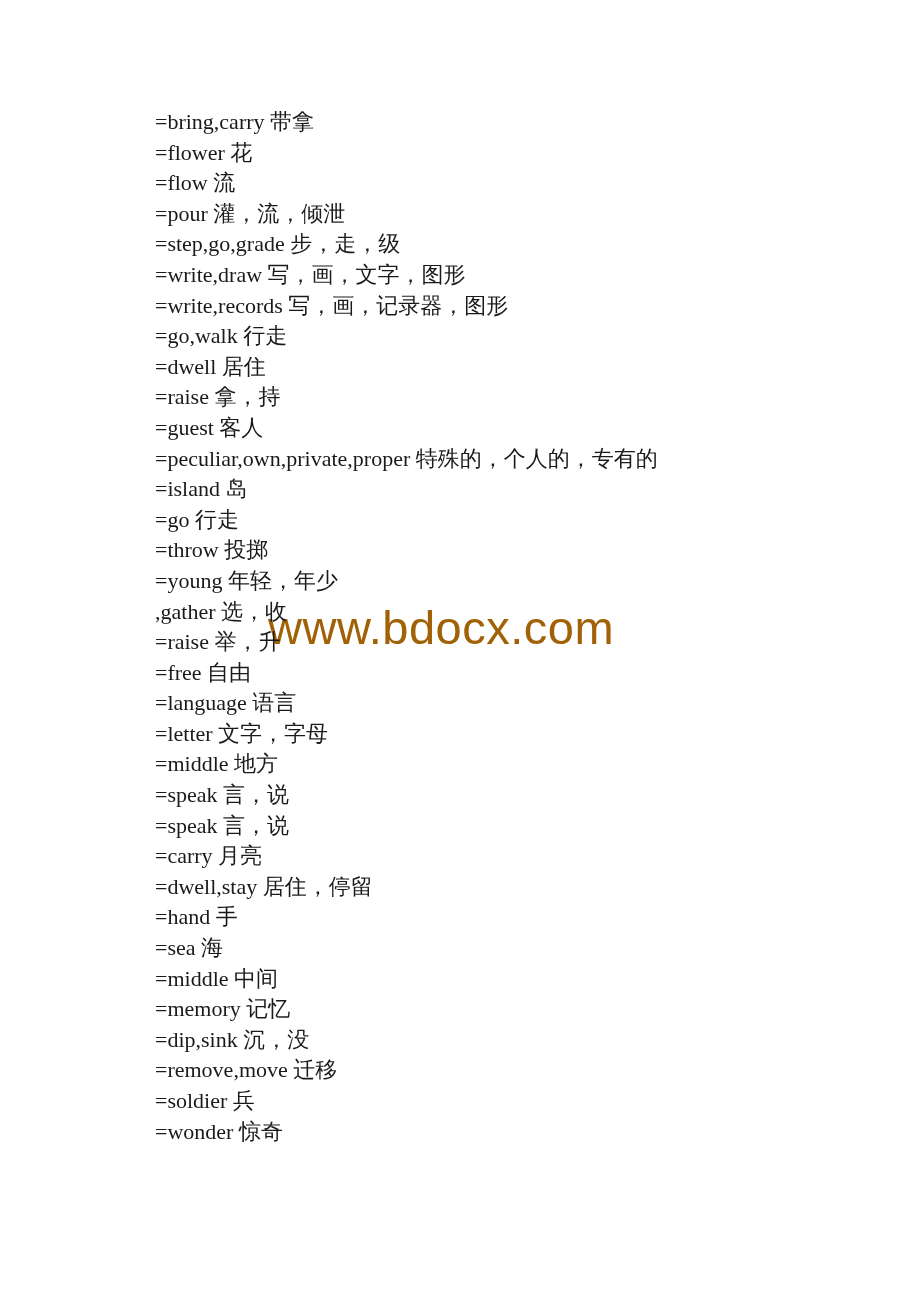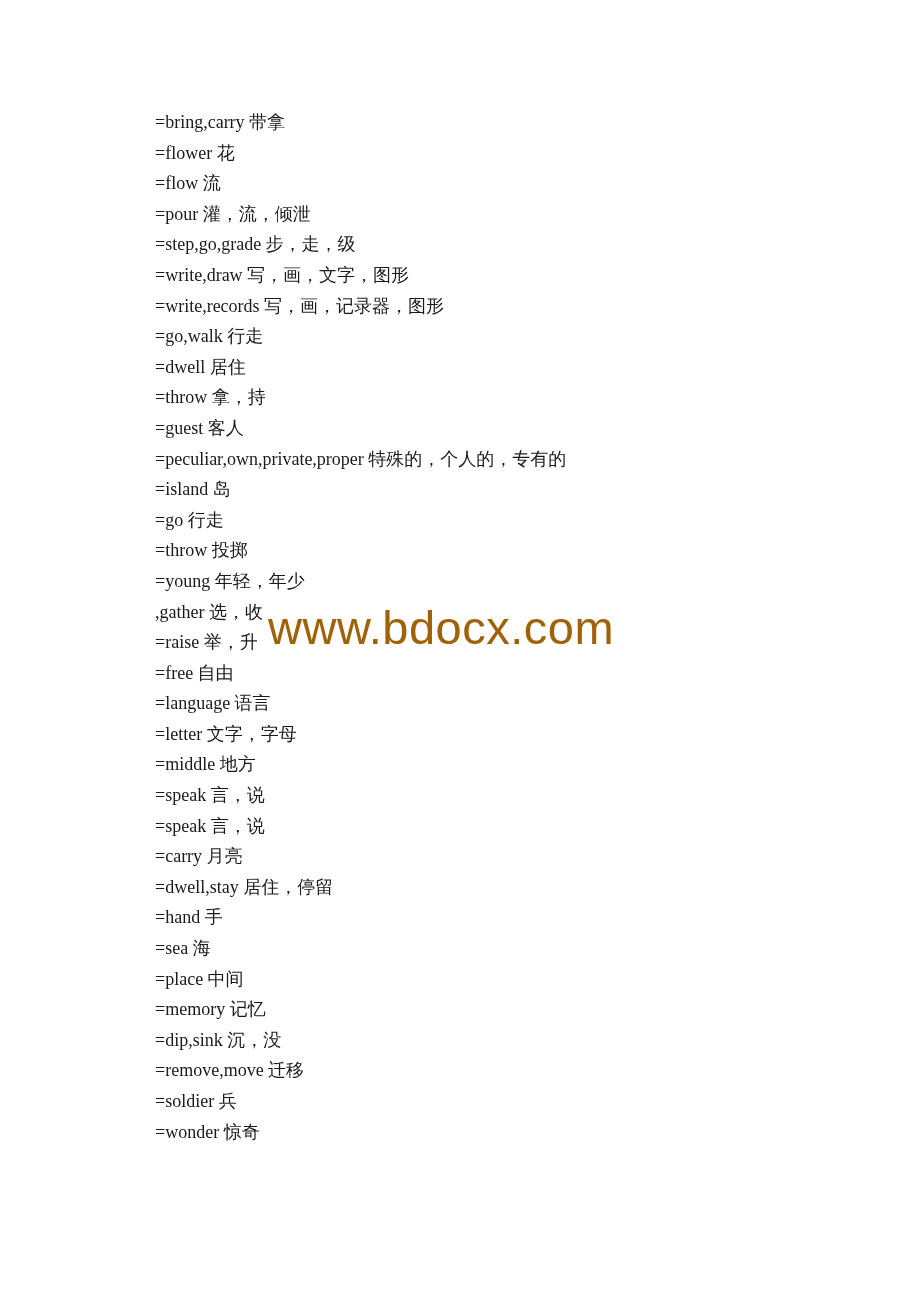--- a/index.html
+++ b/index.html
@@ -41,21 +41,21 @@
 
   #content {
     position: absolute;
     left: 155px;
     top: 107px;
     width: 700px;
     z-index: 2;
   }
 
   .line {
-    font-size: 18px;
+    font-size: 22px;
     line-height: 30.6px;
     color: #1a1a1a;
     white-space: pre;
     font-family: "Liberation Serif", "DejaVu Serif", serif;
     text-rendering: optimizeLegibility;
   }
 </style>
 </head>
 <body>
 
@@ -66,40 +66,40 @@
   <div id="content">
     <div class="line">=bring,carry 带拿</div>
     <div class="line">=flower 花</div>
     <div class="line">=flow 流</div>
     <div class="line">=pour 灌，流，倾泄</div>
     <div class="line">=step,go,grade 步，走，级</div>
     <div class="line">=write,draw 写，画，文字，图形</div>
     <div class="line">=write,records 写，画，记录器，图形</div>
     <div class="line">=go,walk 行走</div>
     <div class="line">=dwell 居住</div>
-    <div class="line">=throw 拿，持</div>
+    <div class="line">=raise 拿，持</div>
     <div class="line">=guest 客人</div>
     <div class="line">=peculiar,own,private,proper 特殊的，个人的，专有的</div>
     <div class="line">=island 岛</div>
     <div class="line">=go 行走</div>
     <div class="line">=throw 投掷</div>
     <div class="line">=young 年轻，年少</div>
     <div class="line">,gather 选，收</div>
     <div class="line">=raise 举，升</div>
     <div class="line">=free 自由</div>
     <div class="line">=language 语言</div>
     <div class="line">=letter 文字，字母</div>
     <div class="line">=middle 地方</div>
     <div class="line">=speak 言，说</div>
     <div class="line">=speak 言，说</div>
     <div class="line">=carry 月亮</div>
     <div class="line">=dwell,stay 居住，停留</div>
     <div class="line">=hand 手</div>
     <div class="line">=sea 海</div>
-    <div class="line">=place 中间</div>
+    <div class="line">=middle 中间</div>
     <div class="line">=memory 记忆</div>
     <div class="line">=dip,sink 沉，没</div>
     <div class="line">=remove,move 迁移</div>
     <div class="line">=soldier 兵</div>
     <div class="line">=wonder 惊奇</div>
   </div>
 
 </div>
 
 </body></html>

